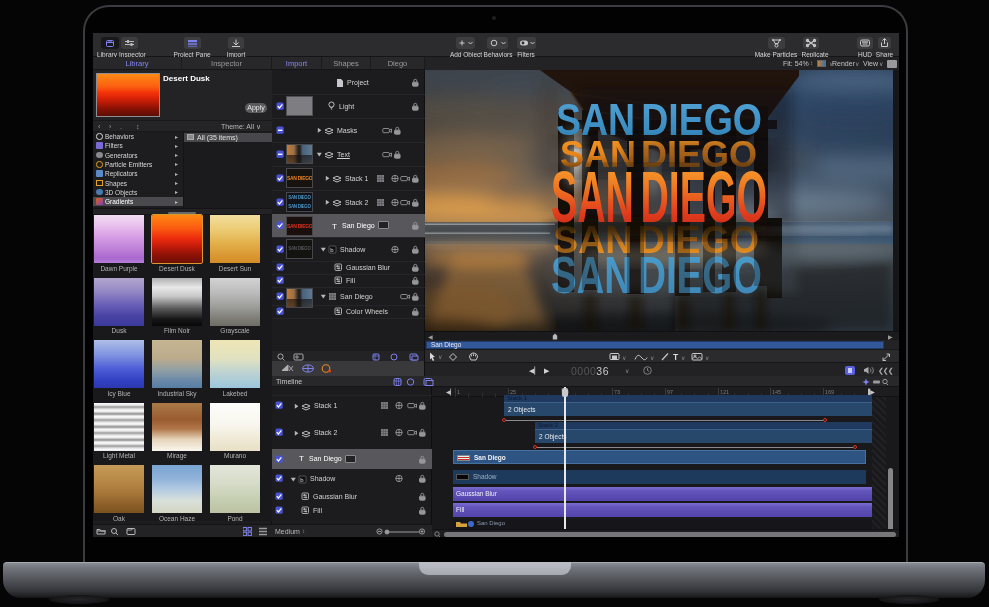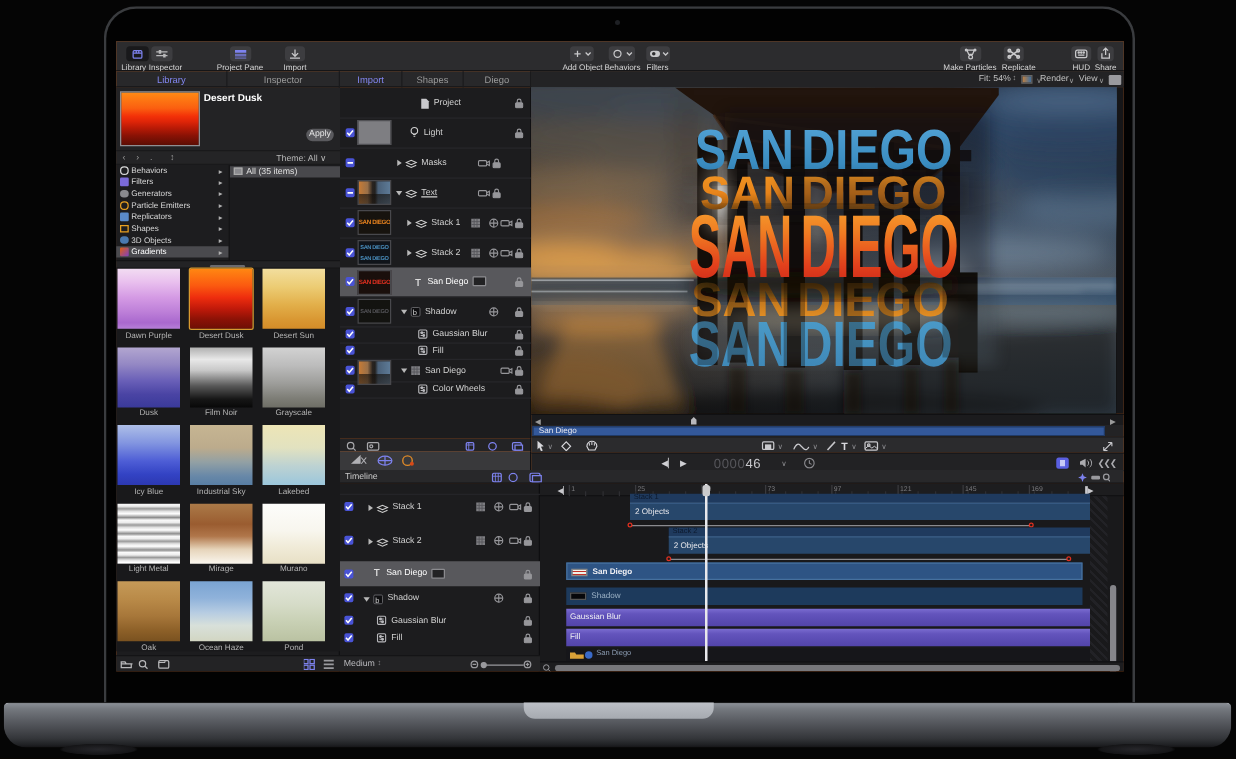--- a/index.html
+++ b/index.html
@@ -768,21 +768,21 @@
             <text x="96" y="7.5" font-size="6" fill="#8a8a8e" font-family="Liberation Sans" stroke="none">∨</text>
           </g>
         </svg>
       <svg class="abs" style="left:457px;top:2.5px;" width="9" height="8">
           <path d="M1 7.5L7.5 1M7.5 1h-3M7.5 1v3M1 7.5h3M1 7.5v-3" stroke="#c8c8cc" fill="none" stroke-width="0.9"></path>
         </svg>
     </div>
     <div class="abs" style="left:332px;top:329px;width:474px;height:15px;background:#222224;border-top:1px solid #161618;">
       <span class="abs" style="left:104px;top:4px;color:#d0d0d4;font-size:7px;">◀▏</span>
       <span class="abs" style="left:119px;top:4px;color:#d0d0d4;font-size:7px;">▶</span>
-      <span class="abs" style="left:146px;top:2px;font-size:10.5px;letter-spacing:0.5px;color:#55555a;">0000<span style="color:#c8c8cc;">46</span></span>
+      <span class="abs" style="left:146px;top:2px;font-size:10.5px;letter-spacing:0.5px;color:#55555a;">0000<span style="color:#c8c8cc;">36</span></span>
       <span class="abs" style="left:200px;top:4px;color:#8a8a8e;font-size:6px;">∨</span>
       <svg class="abs" style="left:218px;top:3px;" width="9" height="9">
           <circle cx="4.5" cy="4.5" r="3.8" fill="none" stroke="#8a8a8e" stroke-width="0.9"></circle>
           <path d="M4.5 2.2v2.3l1.8 1" stroke="#8a8a8e" fill="none" stroke-width="0.9"></path>
         </svg>
       <div class="abs" style="left:420px;top:3px;width:10px;height:9px;background:#5a5fe0;border-radius:2px;">
           <div style="position:absolute;left:3px;top:2px;width:4px;height:5px;background:#c8caf8;"></div>
         </div>
       <svg class="abs" style="left:438px;top:3px;" width="11" height="9">
           <g fill="#aaaaae">

